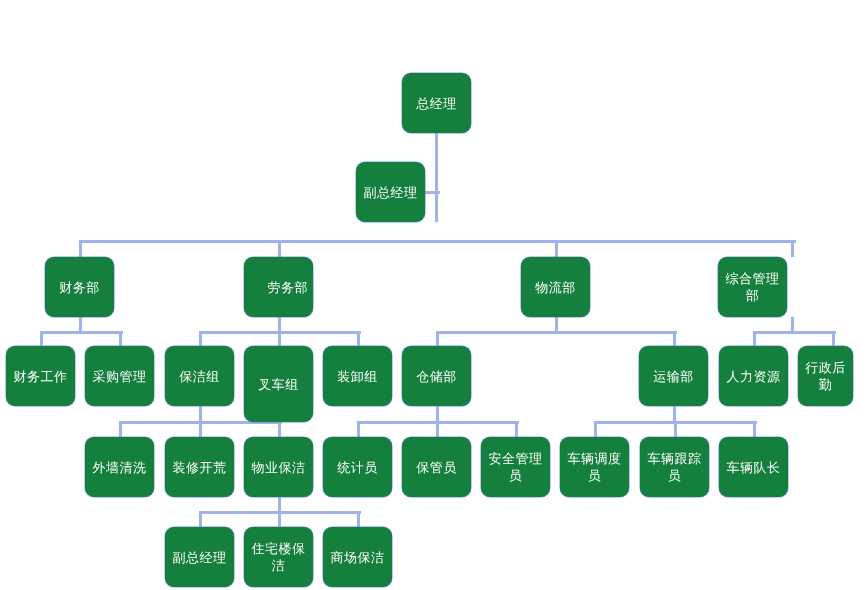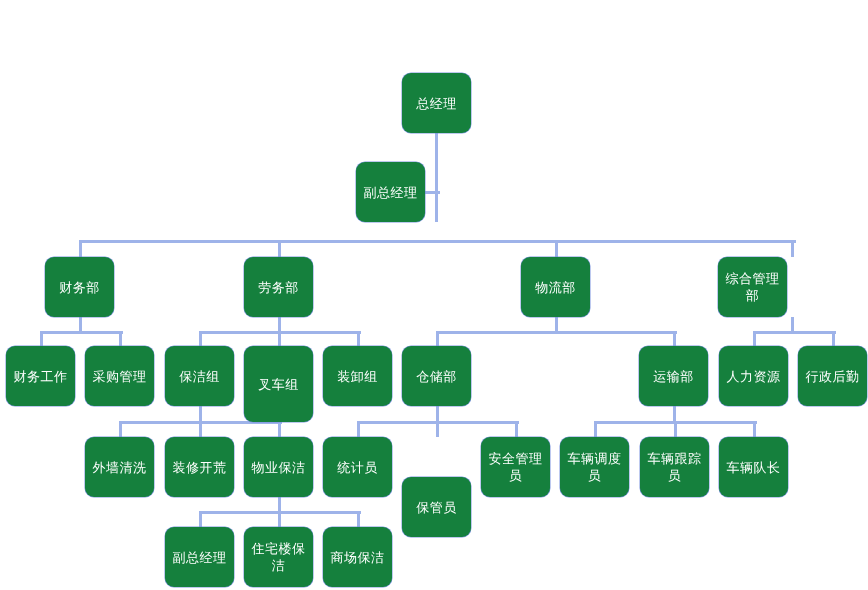--- a/index.html
+++ b/index.html
@@ -92,21 +92,21 @@
     <div class="conn" style="left: 357px; top: 511px; width: 3px; height: 16px;"></div>
     <div class="node" style="left: 402px; top: 73px; width: 69px; height: 60px;">
       <span>总经理</span>
     </div>
     <div class="node" style="left: 356px; top: 162px; width: 69px; height: 60px;">
       <span>副总经理</span>
     </div>
     <div class="node" style="left: 45px; top: 257px; width: 69px; height: 60px;">
       <span>财务部</span>
     </div>
-    <div class="node" style="left: 244px; top: 257px; width: 69px; height: 60px;">
+    <div class="node" style="left: 244px; top: 257px; width: 69px; height: 60px; text-align: right;">
       <span>劳务部</span>
     </div>
     <div class="node" style="left: 521px; top: 257px; width: 69px; height: 60px;">
       <span>物流部</span>
     </div>
     <div class="node" style="left: 718px; top: 257px; width: 69px; height: 60px; justify-content: center;">
       <span>综合管理部</span>
     </div>
     <div class="node" style="left: 6px; top: 346px; width: 69px; height: 60px;">
       <span>财务工作</span>
@@ -125,36 +125,36 @@
     </div>
     <div class="node" style="left: 402px; top: 346px; width: 69px; height: 60px;">
       <span>仓储部</span>
     </div>
     <div class="node" style="left: 639px; top: 346px; width: 69px; height: 60px;">
       <span>运输部</span>
     </div>
     <div class="node" style="left: 719px; top: 346px; width: 69px; height: 60px;">
       <span>人力资源</span>
     </div>
-    <div class="node" style="left: 798px; top: 346px; width: 69px; height: 60px;">
+    <div class="node" style="left: 798px; top: 346px; width: 55px; height: 60px;">
       <span>行政后勤</span>
     </div>
     <div class="node" style="left: 85px; top: 437px; width: 69px; height: 60px;">
       <span>外墙清洗</span>
     </div>
     <div class="node" style="left: 165px; top: 437px; width: 69px; height: 60px;">
       <span>装修开荒</span>
     </div>
     <div class="node" style="left: 244px; top: 437px; width: 69px; height: 60px;">
       <span>物业保洁</span>
     </div>
     <div class="node" style="left: 323px; top: 437px; width: 69px; height: 60px;">
       <span>统计员</span>
     </div>
-    <div class="node" style="left: 402px; top: 437px; width: 69px; height: 60px; margin-top: 40px;">
+    <div class="node" style="left: 402px; top: 437px; width: 69px; height: 60px;">
       <span>保管员</span>
     </div>
     <div class="node" style="left: 481px; top: 437px; width: 69px; height: 60px;">
       <span>安全管理员</span>
     </div>
     <div class="node" style="left: 560px; top: 437px; width: 69px; height: 60px;">
       <span>车辆调度员</span>
     </div>
     <div class="node" style="left: 640px; top: 437px; width: 69px; height: 60px;">
       <span>车辆跟踪员</span>

